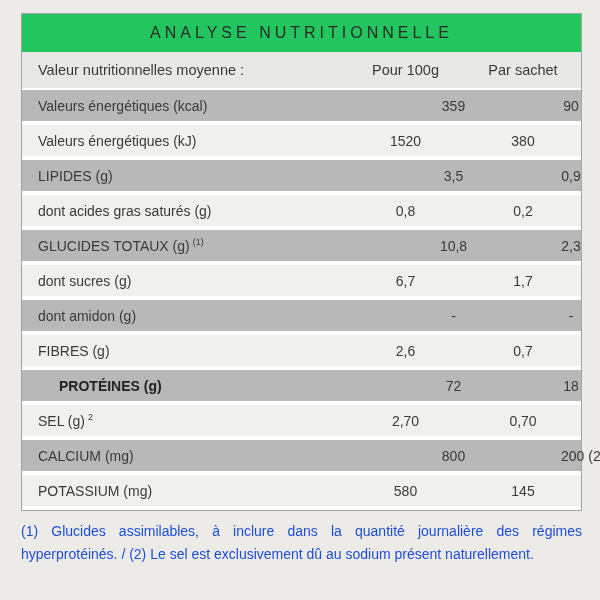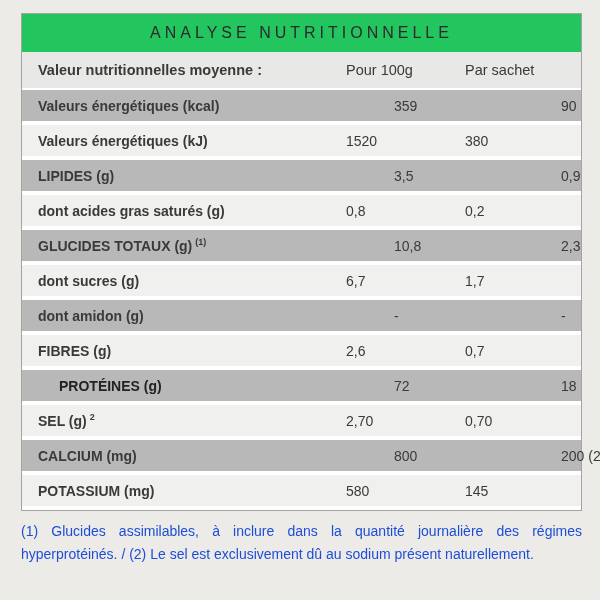--- a/index.html
+++ b/index.html
@@ -52,22 +52,22 @@
   }
   .row {
     height: 31px;
     margin-bottom: 4px;
     font-size: 14px;
     color: #3a3a3a;
   }
   .row.dark  { background: var(--row-dark, #b8b8b8); gap: 48px; }
   .row.light { background: var(--row-light, #f0f0ef); }
   .row.bold .c1 { font-weight: bold; color: #222; padding-left: 37px; }
-  .c1 { padding-left: 16px; white-space: nowrap; font-weight: bold; }
-  .c2, .c3 { white-space: nowrap; }
+  .c1 { padding-left: 16px; white-space: nowrap; }
+  .c2, .c3 { white-space: nowrap; text-align: center; }
   .c1 sup {
     font-size: 9px;
     vertical-align: super;
     line-height: 0;
     margin-left: 3px;
   }
   .footnote {
     position: absolute;
     left: 21px;
     top: 520px;

